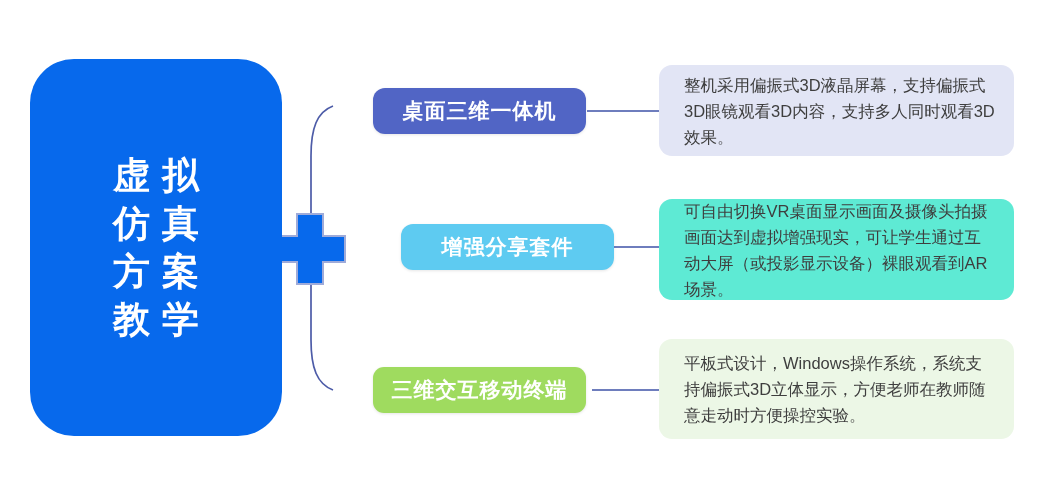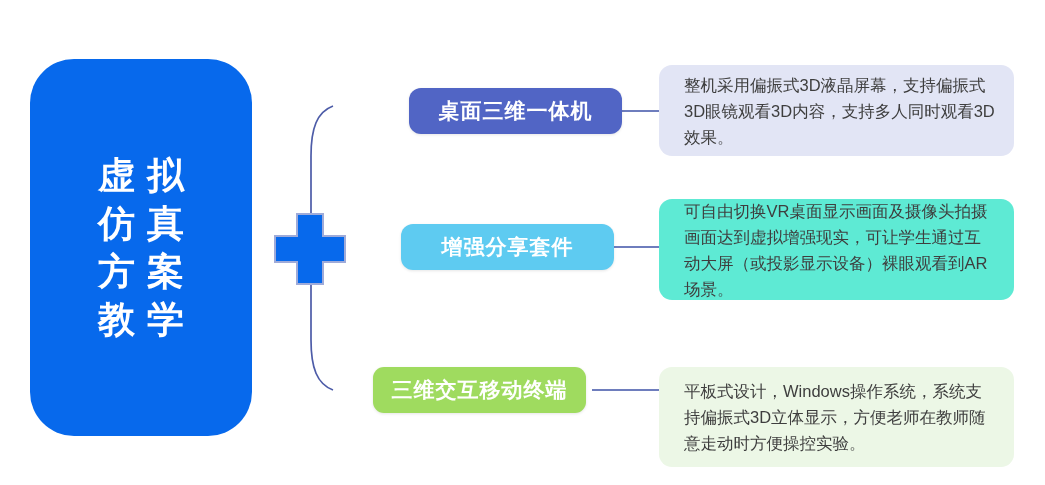--- a/index.html
+++ b/index.html
@@ -9,54 +9,54 @@
     background:#fff;
     overflow:hidden;
     font-family:"Liberation Sans","DejaVu Sans",sans-serif;
   }
   .overlay{position:absolute;left:0;top:0;width:1045px;height:485px;pointer-events:none;}
   .brace{fill:none;stroke-width:1.7px;}
   .connector{stroke-width:2px;}
   .plus-shape{stroke-width:2px;stroke-linejoin:miter;}
 
   .root-box{
-    position:absolute;left:30px;top:59px;width:222px;height:377px;
+    position:absolute;left:30px;top:59px;width:252px;height:377px;
     border-radius:44px;
     display:flex;flex-direction:column;justify-content:center;align-items:center;
     z-index:2;
   }
   .root-line{
     color:#fff;font-size:37px;font-weight:bold;
     line-height:48px;letter-spacing:12px;padding-left:12px;
     white-space:nowrap;
   }
 
   .label-box{
     position:absolute;left:373px;width:213px;height:46px;
     border-radius:12px;
     display:flex;align-items:center;justify-content:center;
     color:#fff;font-size:21px;font-weight:bold;letter-spacing:1px;
     box-shadow:0 1px 3px rgba(0,0,0,0.10);
     z-index:2;white-space:nowrap;
   }
-  .label-1{top:88px;margin-left:36px;}
+  .label-1{top:88px;}
   .label-2{top:224px;margin-left:28px;}
   .label-3{top:367px;}
 
   .desc-box{
     position:absolute;left:659px;width:355px;
     border-radius:13px;
     display:flex;align-items:center;
     box-sizing:border-box;
     padding:10px 19px 10px 25px;
     z-index:2;
   }
   .desc-1{top:65px;height:91px;}
   .desc-2{top:199px;height:101px;}
-  .desc-3{top:339px;height:100px;margin-top:28px;}
+  .desc-3{top:339px;height:100px;}
   .desc-text{
     font-size:16.5px;line-height:26px;text-align:left;
   }
 </style>
 </head>
 <body>
 
 <div class="canvas">
 
   <svg class="overlay" viewBox="0 0 1045 485">

